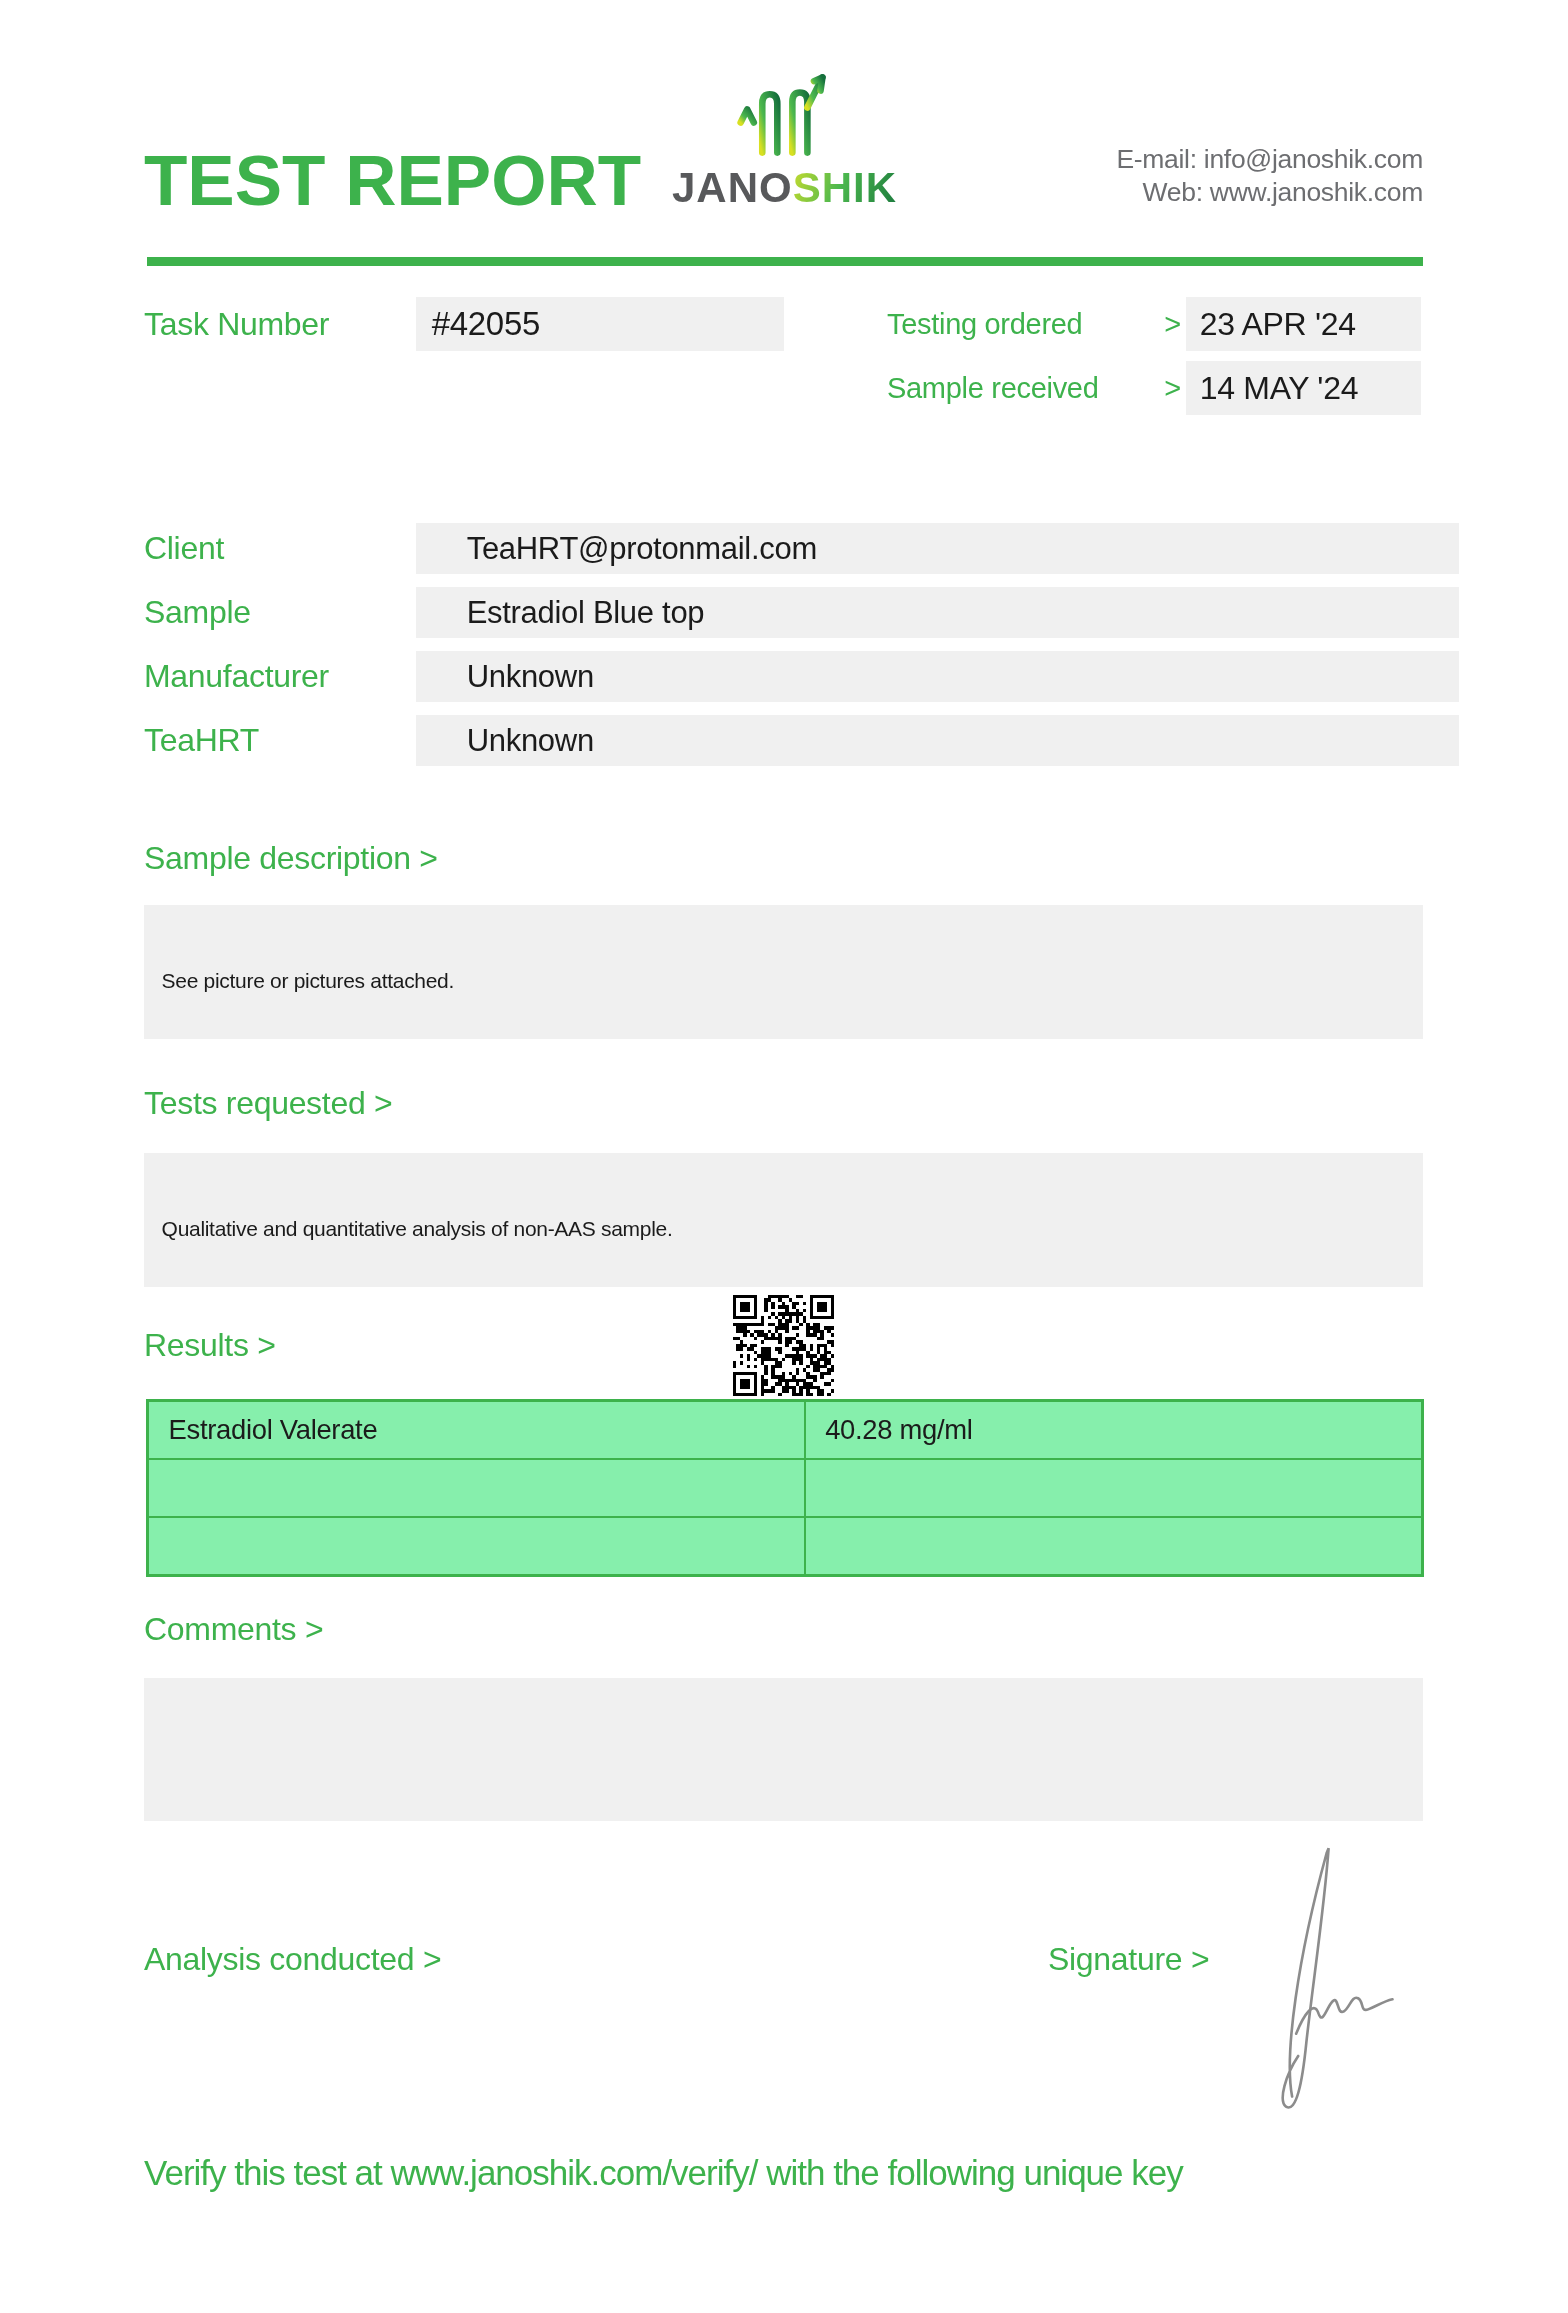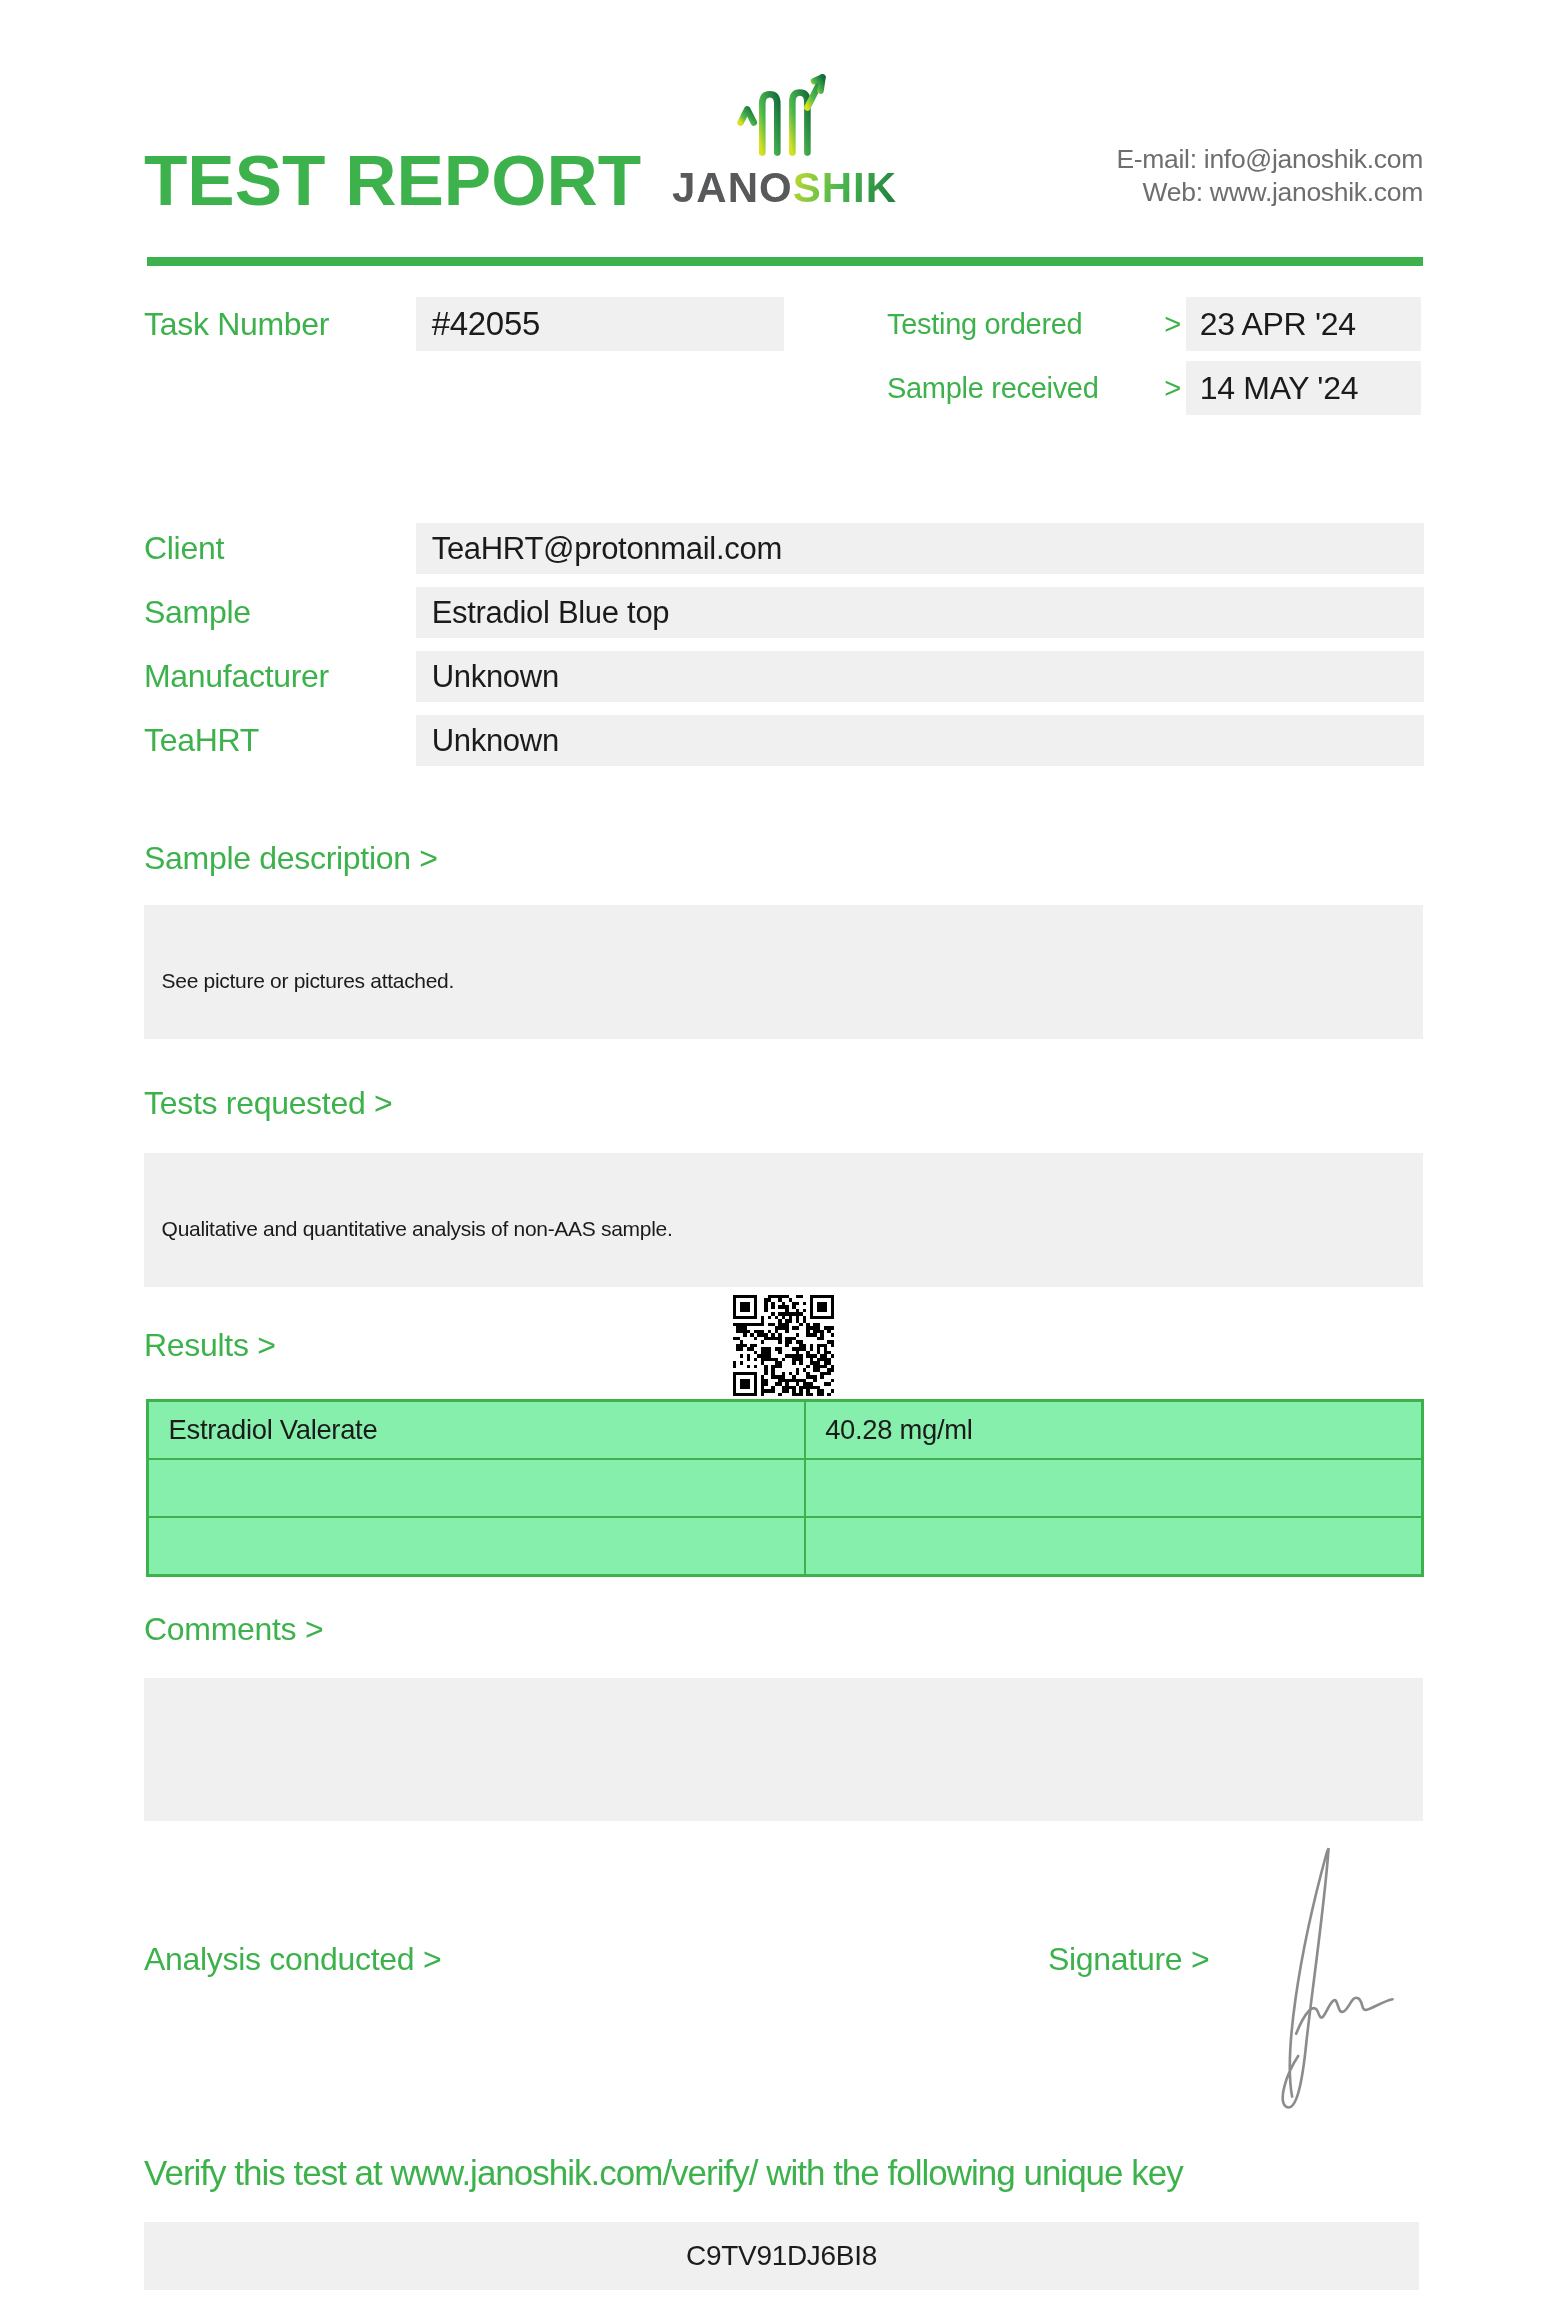--- a/index.html
+++ b/index.html
@@ -22,21 +22,21 @@
   .task-value{font-size:33px;padding-left:15.7px;}
   .date-label{width:294px;justify-content:space-between;font-size:29px;}
   .date-label-1{left:887px;top:297px;height:54px;align-items:center;}
   .date-label-2{left:887px;top:361px;height:54px;}
   .date-box-1{left:1186px;top:297px;width:235px;height:54px;}
   .date-box-2{left:1186px;top:361px;width:235px;height:54px;}
   .date-value{font-size:32px;padding-left:13.7px;white-space:nowrap;}
 
   
   .info-label{left:144px;height:51px;}
-  .info-box{left:416px;width:1008px;height:51px;}
+  .info-box{left:416px;width:1008px;height:51px;padding-left:35px;}
   .info-value{font-size:31px;padding-left:15.7px;}
 
   
   .section-heading{font-size:32px;color:#3DB24C;line-height:1.1;}
   .sec-box{left:144px;width:1279px;background:#F0F0F0;}
   .sec-body{font-size:21px;padding:15.7px 0 0 17.6px;margin-top:48px;}
 
   .h-sample{left:144px;top:841px;}
   .box-sample{top:905px;height:134px;}
   .h-tests{left:144px;top:1086px;}
@@ -180,18 +180,15 @@
 
   <div class="abs row-label signature-label">Signature &gt;</div>
   <svg class="abs signature-img" viewBox="0 0 160 290">
     <g fill="none" stroke="#8c8c8c" stroke-width="2.6" stroke-linecap="round">
       <path d="M52 258 C44 216 58 120 86 18 L88 13 C84 70 72 150 66 205 C62 245 56 274 46 268 C38 262 46 236 58 218"></path>
       <path d="M56 196 C64 176 74 163 78 176 C82 188 86 170 92 164 C98 158 96 178 103 174 C109 170 111 158 117 161 C123 164 119 175 127 172 C135 169 142 164 151 162"></path>
     </g>
   </svg>
 
   <div class="abs verify">Verify this test at www.janoshik.com/verify/ with the following unique key</div>
-  <div class="abs gray-box key-box">
-    <span class="key-value">C9TV91DJ6BI8</span>
-  </div>
 
 </div>
 
 
 </body></html>

